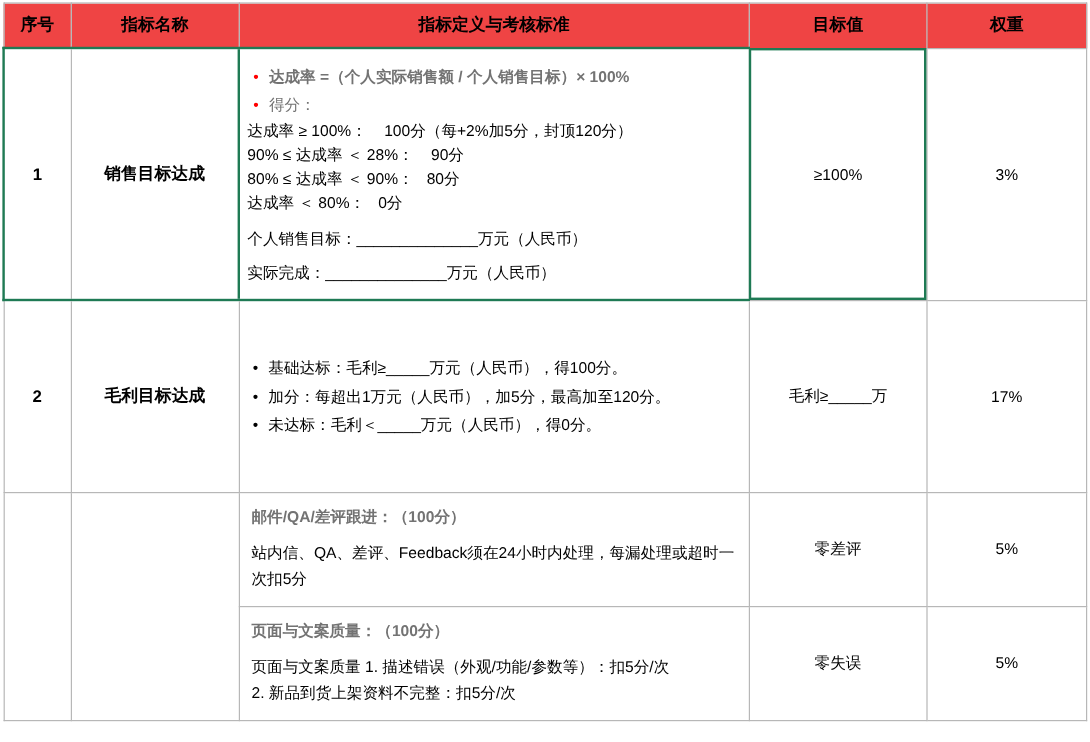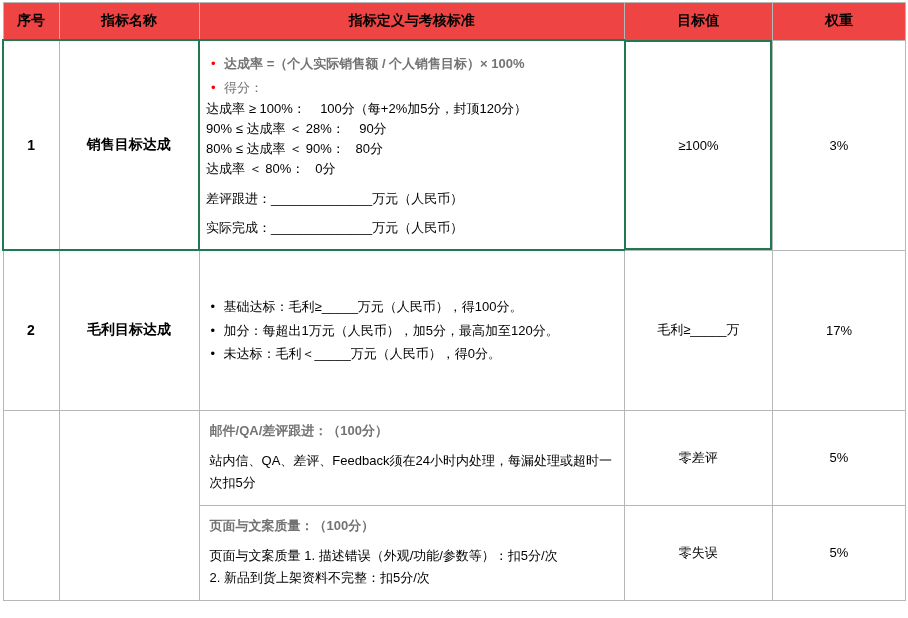--- a/index.html
+++ b/index.html
@@ -137,21 +137,21 @@
       <td class="def def-sel">
         <ul class="bullets red">
           <li><span class="red bold">达成率  =（个人实际销售额 / 个人销售目标）× 100%</span></li>
           <li style="list-style:none;"><span>得分：</span></li>
         </ul>
         <span class="line">达成率 ≥ 100%：    100分（每+2%加5分，封顶120分）</span>
         <span class="line">90% ≤ 达成率 ＜ 28%：    90分</span>
         <span class="line">80% ≤ 达成率 ＜ 90%：   80分</span>
         <span class="line">达成率 ＜ 80%：   0分</span>
         <span class="spacer"></span>
-        <span class="line">差评跟进：______________万元（人民币）</span>
+        <span class="line">个人销售目标：______________万元（人民币）</span>
         <span class="spacer"></span>
         <span class="line">实际完成：______________万元（人民币）</span>
       </td>
       <td class="goal selected">≥100%</td>
       <td class="weight">3%</td>
     </tr>
 
     <tr style="height:160px;">
       <td class="no">2</td>
       <td class="name">毛利目标达成</td>

